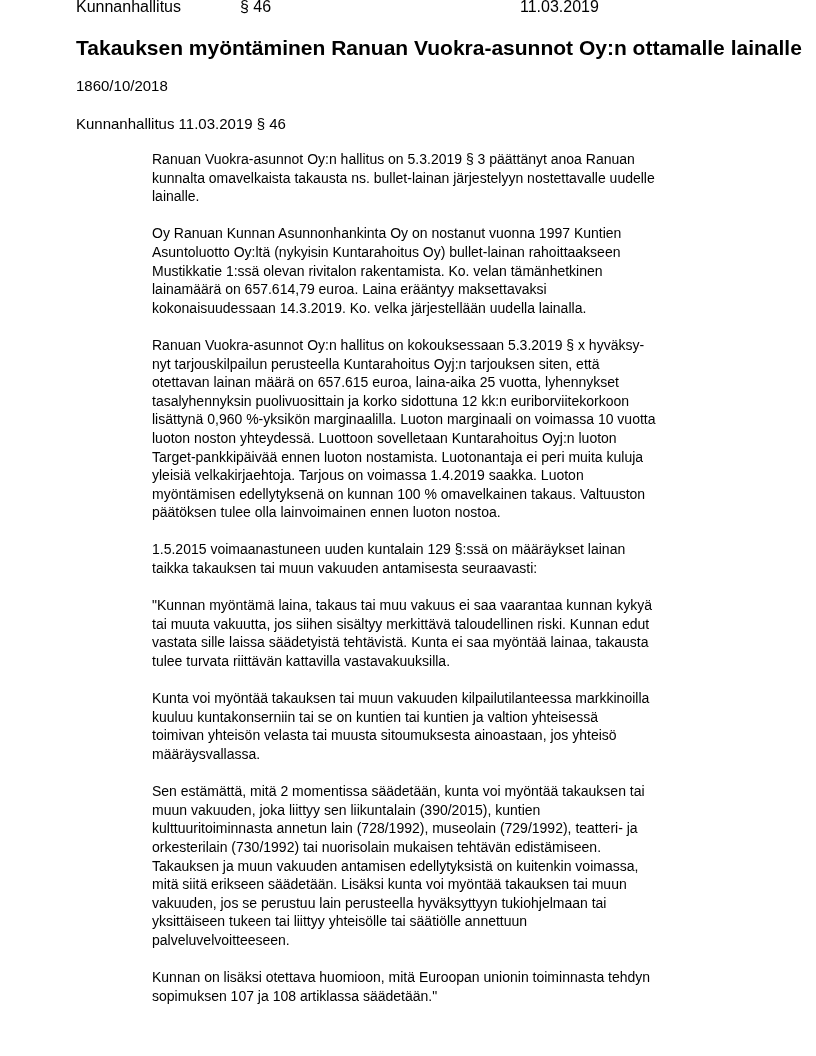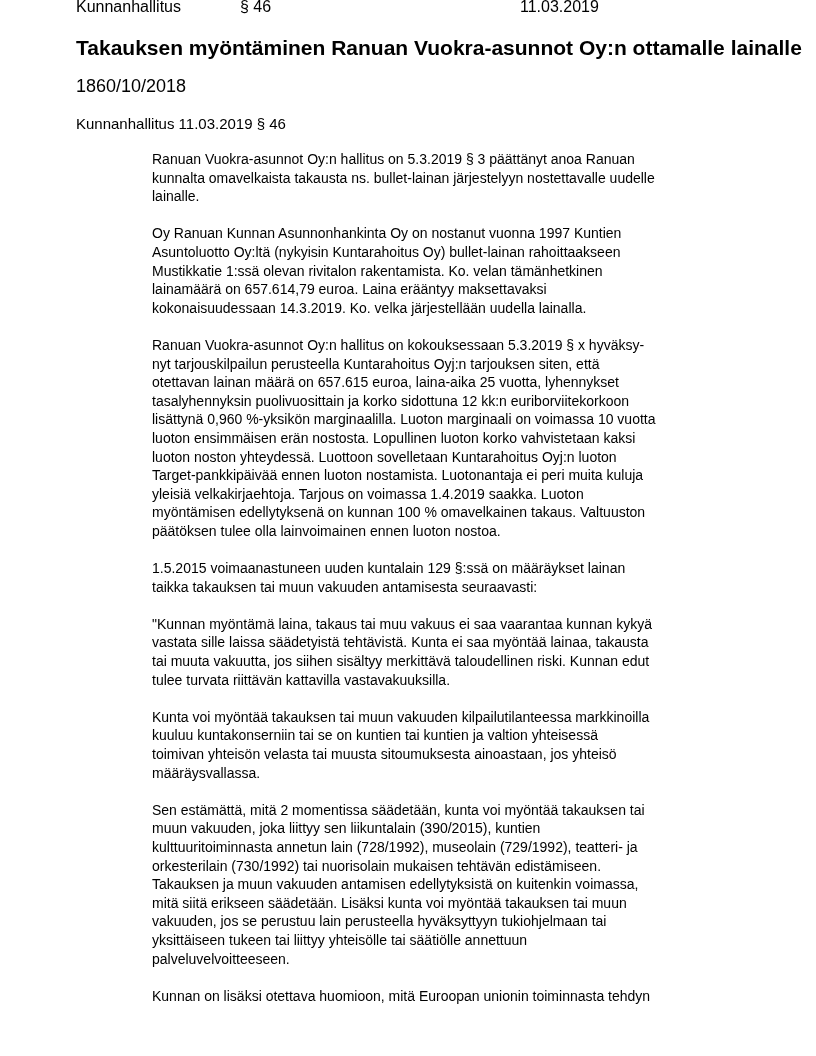--- a/index.html
+++ b/index.html
@@ -3,21 +3,21 @@
 <meta charset="utf-8">
 <style>
   html, body { margin: 0; padding: 0; background: #ffffff; }
   body { width: 816px; height: 1056px; position: relative; overflow: hidden;
          font-family: "Liberation Sans", sans-serif; color: #000; }
   .hdr { position: absolute; top: -3px; font-size: 16px; line-height: 20px; }
   .hdr-org { left: 76px; }
   .hdr-sec { left: 240px; }
   .hdr-date { left: 520px; }
   .title { position: absolute; left: 76px; top: 37px; font-size: 21px; font-weight: bold; line-height: 22px; margin: 0; }
-  .refno { position: absolute; left: 76px; top: 77px; font-size: 18px; line-height: 18px; }
+  .refno { position: absolute; left: 76px; top: 77px; font-size: 15px; line-height: 18px; }
   .meeting { position: absolute; left: 76px; top: 115px; font-size: 15px; line-height: 18px; text-align: right; }
   .body { position: absolute; left: 152px; top: 150px; width: 600px; font-size: 14px; line-height: 18.6px; }
   .para { margin: 0 0 18.6px 0; white-space: nowrap; }
   .para .ln { display: block; }
 </style>
 </head>
 <body>
 
 <div>
   <span class="hdr hdr-org">Kunnanhallitus</span>
@@ -41,35 +41,34 @@
       <span class="ln">Mustikkatie 1:ssä olevan rivitalon rakentamista. Ko. velan tämänhetkinen</span>
       <span class="ln">lainamäärä on 657.614,79 euroa. Laina erääntyy maksettavaksi</span>
       <span class="ln">kokonaisuudessaan 14.3.2019. Ko. velka järjestellään uudella lainalla.</span>
     </p>
     <p class="para">
       <span class="ln">Ranuan Vuokra-asunnot Oy:n hallitus on kokouksessaan 5.3.2019 § x hyväksy-</span>
       <span class="ln">nyt tarjouskilpailun perusteella Kuntarahoitus Oyj:n tarjouksen siten, että</span>
       <span class="ln">otettavan lainan määrä on 657.615 euroa, laina-aika 25 vuotta, lyhennykset</span>
       <span class="ln">tasalyhennyksin puolivuosittain ja korko sidottuna 12 kk:n euriborviitekorkoon</span>
       <span class="ln">lisättynä 0,960 %-yksikön marginaalilla. Luoton marginaali on voimassa 10 vuotta</span>
-      <span class="ln">luoton ensimmäisen erän nostosta. Lopullinen luoton korko vahvistetaan kaksi</span>
       <span class="ln">luoton noston yhteydessä. Luottoon sovelletaan Kuntarahoitus Oyj:n luoton</span>
       <span class="ln">Target-pankkipäivää ennen luoton nostamista. Luotonantaja ei peri muita kuluja</span>
       <span class="ln">yleisiä velkakirjaehtoja. Tarjous on voimassa 1.4.2019 saakka. Luoton</span>
       <span class="ln">myöntämisen edellytyksenä on kunnan 100 % omavelkainen takaus. Valtuuston</span>
       <span class="ln">päätöksen tulee olla lainvoimainen ennen luoton nostoa.</span>
     </p>
     <p class="para">
       <span class="ln">1.5.2015 voimaanastuneen uuden kuntalain 129 §:ssä on määräykset lainan</span>
       <span class="ln">taikka takauksen tai muun vakuuden antamisesta seuraavasti:</span>
     </p>
     <p class="para">
       <span class="ln">"Kunnan myöntämä laina, takaus tai muu vakuus ei saa vaarantaa kunnan kykyä</span>
+      <span class="ln">tai muuta vakuutta, jos siihen sisältyy merkittävä taloudellinen riski. Kunnan edut</span>
       <span class="ln">vastata sille laissa säädetyistä tehtävistä. Kunta ei saa myöntää lainaa, takausta</span>
-      <span class="ln">tai muuta vakuutta, jos siihen sisältyy merkittävä taloudellinen riski. Kunnan edut</span>
       <span class="ln">tulee turvata riittävän kattavilla vastavakuuksilla.</span>
     </p>
     <p class="para">
       <span class="ln">Kunta voi myöntää takauksen tai muun vakuuden kilpailutilanteessa markkinoilla</span>
       <span class="ln">kuuluu kuntakonserniin tai se on kuntien tai kuntien ja valtion yhteisessä</span>
       <span class="ln">toimivan yhteisön velasta tai muusta sitoumuksesta ainoastaan, jos yhteisö</span>
       <span class="ln">määräysvallassa.</span>
     </p>
     <p class="para">
       <span class="ln">Sen estämättä, mitä 2 momentissa säädetään, kunta voi myöntää takauksen tai</span>
@@ -77,14 +76,15 @@
       <span class="ln">kulttuuritoiminnasta annetun lain (728/1992), museolain (729/1992), teatteri- ja</span>
       <span class="ln">orkesterilain (730/1992) tai nuorisolain mukaisen tehtävän edistämiseen.</span>
       <span class="ln">Takauksen ja muun vakuuden antamisen edellytyksistä on kuitenkin voimassa,</span>
       <span class="ln">mitä siitä erikseen säädetään. Lisäksi kunta voi myöntää takauksen tai muun</span>
       <span class="ln">vakuuden, jos se perustuu lain perusteella hyväksyttyyn tukiohjelmaan tai</span>
       <span class="ln">yksittäiseen tukeen tai liittyy yhteisölle tai säätiölle annettuun</span>
       <span class="ln">palveluvelvoitteeseen.</span>
     </p>
     <p class="para">
       <span class="ln">Kunnan on lisäksi otettava huomioon, mitä Euroopan unionin toiminnasta tehdyn</span>
+      <span class="ln">sopimuksen 107 ja 108 artiklassa säädetään."</span>
     </p>
   </div>
 
 </body></html>

